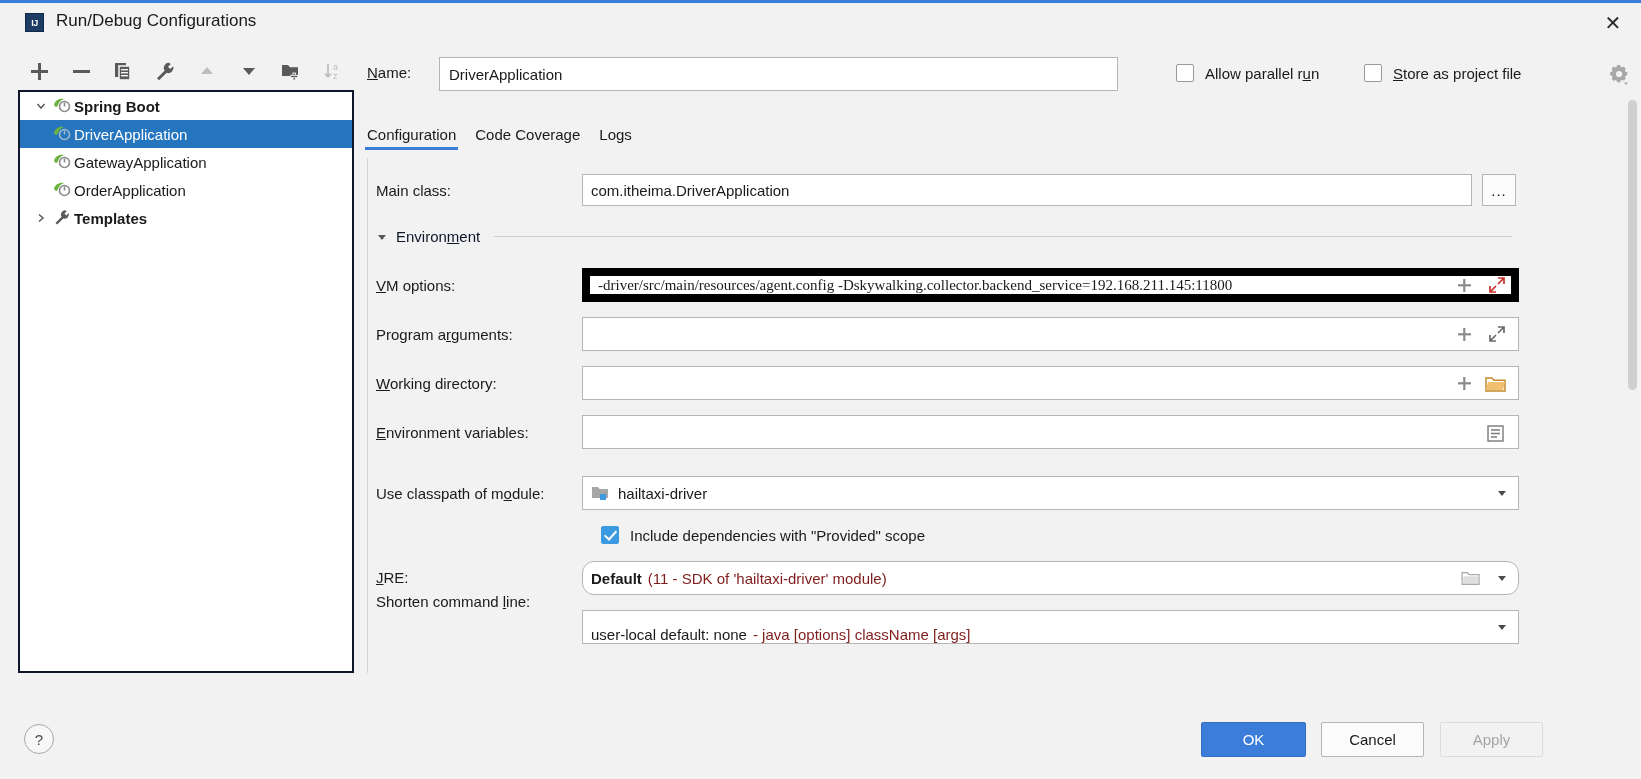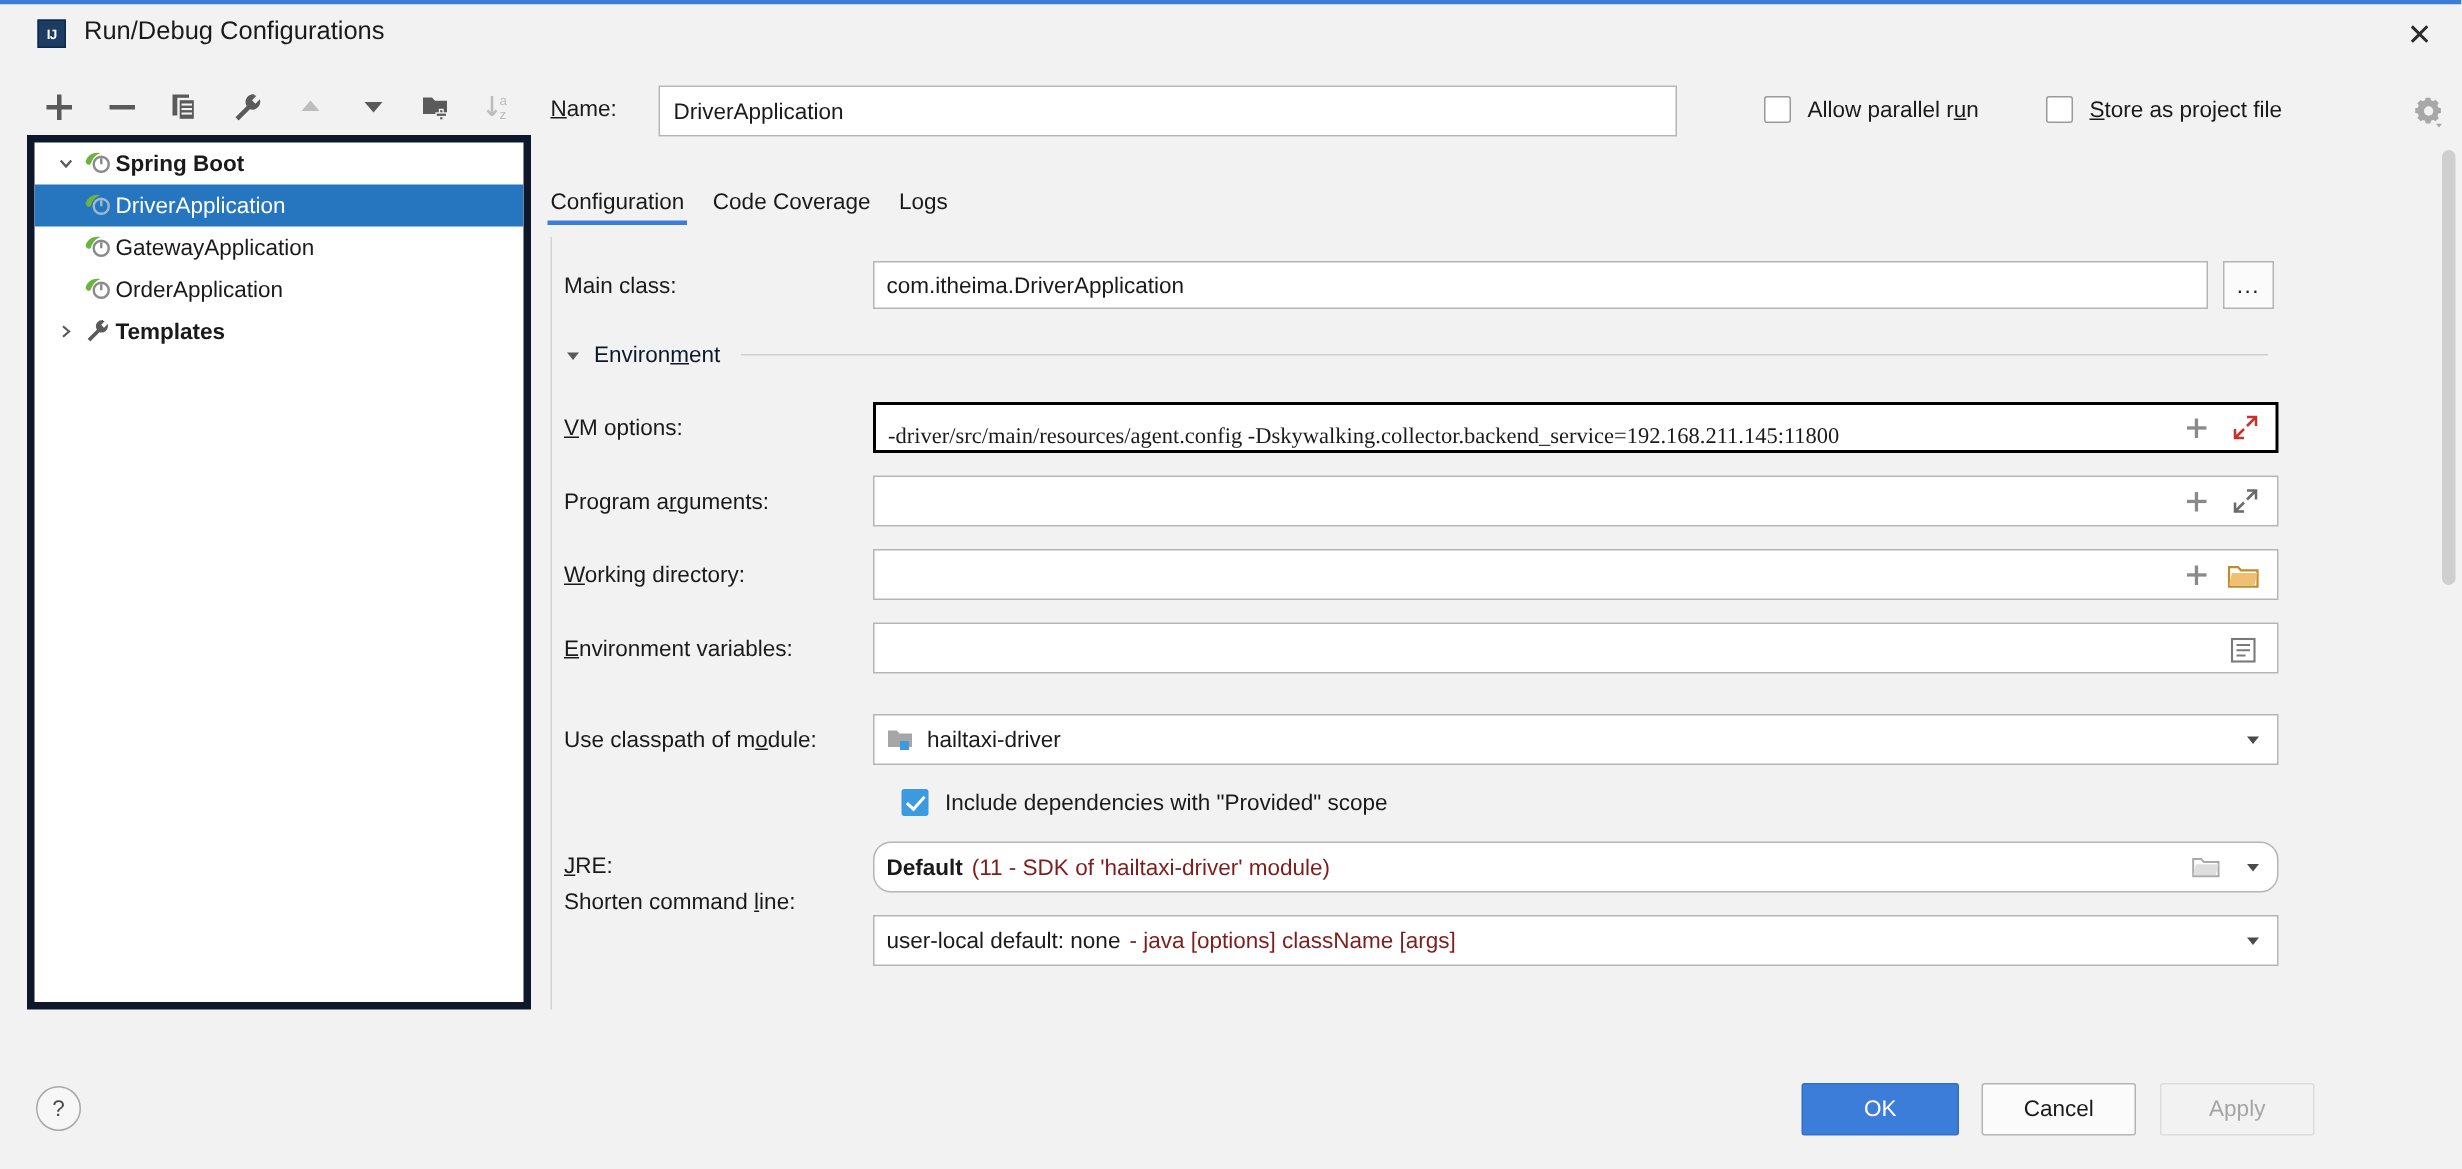--- a/index.html
+++ b/index.html
@@ -59,21 +59,21 @@
     display: flex; align-items: center; justify-content: center;
     cursor: pointer;
   }
   .tb-btn svg { display: block; }
 
   
   .tree-panel {
     position: absolute; left: 18px; top: 90px;
     width: 336px; height: 583px;
     background: #ffffff;
-    border: 5px solid #0f172a;
+    border: 2px solid #0f172a;
     overflow: hidden;
   }
   .tree-row {
     position: relative;
     height: 28px;
     display: flex; align-items: center;
     font-size: 15px; color: #1a1a1a;
     cursor: pointer;
     white-space: nowrap;
   }
@@ -161,21 +161,21 @@
     background: #ffffff; border: 1px solid #b5b5b5;
     font-size: 15px; color: #1a1a1a;
     display: flex; align-items: center;
     padding: 0 8px;
   }
   .field.mono {
     font-family: "Liberation Serif", serif;
     font-size: 15px;
   }
   .field.redbox {
-    border: 2px solid #000000;
+    border: 8px solid #000000;
     align-items: flex-end;
   }
   .btn-dots {
     position: absolute;
     width: 34px; height: 32px;
     background: #fbfbfb; border: 1px solid #b5b5b5;
     display: flex; align-items: center; justify-content: center;
     font-size: 15px; color: #1a1a1a; cursor: pointer;
     letter-spacing: 1px;
   }
@@ -516,21 +516,21 @@
           </svg>
       </span>
       <span class="dd-arrow">
         <svg width="12" height="12" viewBox="0 0 12 12">
             <path d="M2 4 L10 4 L6 9 Z" fill="#4a4a4a"></path>
           </svg>
       </span>
     </div>
 
     <div class="row-label" style="left:8px; top:435px;"><span>Shorten command </span><span class="u">l</span><span>ine:</span></div>
-    <div class="dropdown" style="left:214px; top:452px; width:937px; height:34px;">
+    <div class="dropdown" style="left:214px; top:452px; width:937px; height:34px;align-items:flex-end;">
       <span>user-local default: none</span>
       <span class="gray" style="margin-left:6px;">- java [options] className [args]</span>
       <span class="dd-arrow">
         <svg width="12" height="12" viewBox="0 0 12 12">
             <path d="M2 4 L10 4 L6 9 Z" fill="#4a4a4a"></path>
           </svg>
       </span>
     </div>
 
   </div>

